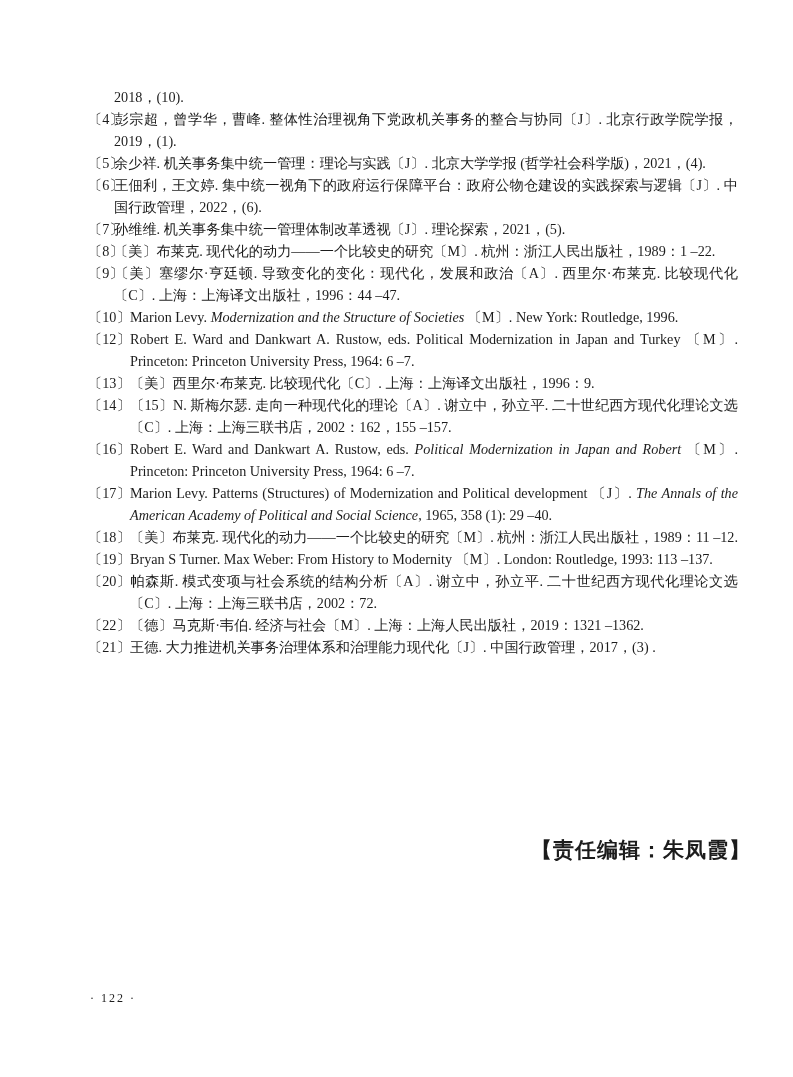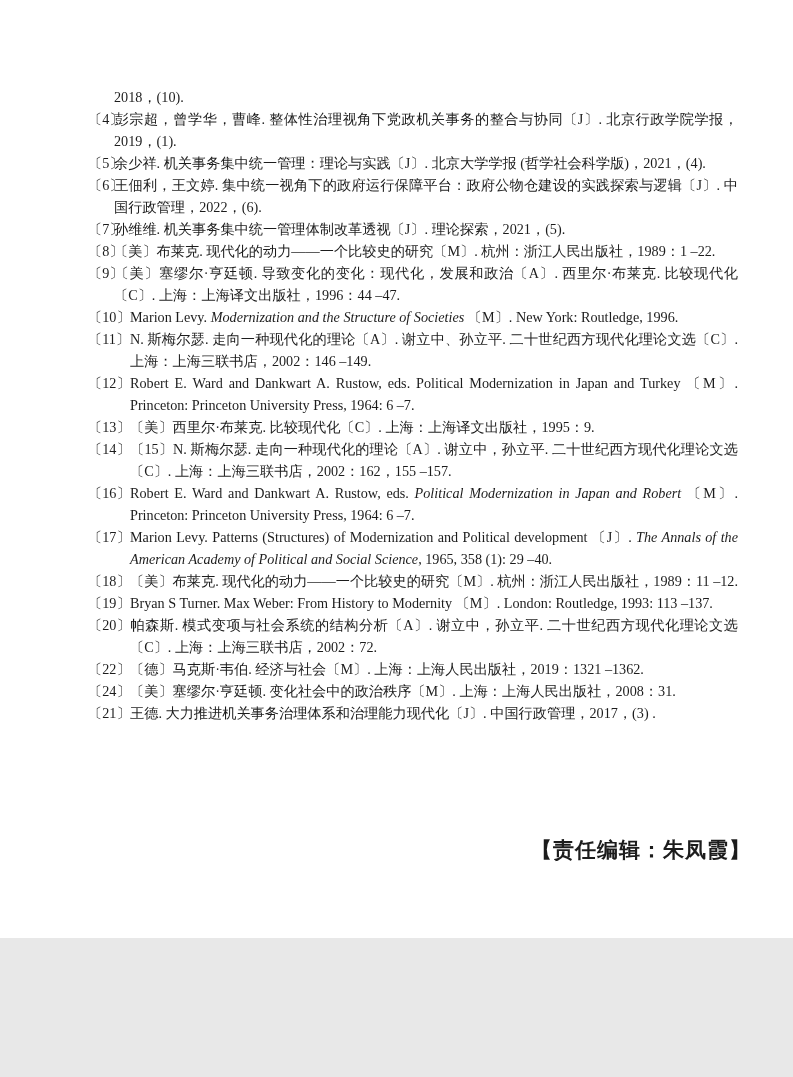--- a/index.html
+++ b/index.html
@@ -3,21 +3,21 @@
 <meta charset="utf-8">
 <style>
   html, body {
     margin: 0;
     padding: 0;
     background: #e8e8e8;
   }
   .page {
     position: relative;
     width: 793px;
-    height: 938px;
+    height: 1077px;
     margin: 0 auto;
     background: #ffffff;
     color: #1c1c1c;
     font-family: "Liberation Serif", "DejaVu Serif", serif;
     overflow: hidden;
   }
   .refs {
     position: absolute;
     left: 88px;
     top: 86px;
@@ -67,40 +67,38 @@
   <div class="entry d1"><span class="label">〔6〕</span><span class="text"><span>王佃利，王文婷. 集中统一视角下的政府运行保障平台：政府公物仓建设的实践探索与逻辑〔J〕. 中国行政管理，2022，(6).</span></span></div>
 
   <div class="entry d1"><span class="label">〔7〕</span><span class="text"><span>孙维维. 机关事务集中统一管理体制改革透视〔J〕. 理论探索，2021，(5).</span></span></div>
 
   <div class="entry d1"><span class="label">〔8〕</span><span class="text"><span>〔美〕布莱克. 现代化的动力——一个比较史的研究〔M〕. 杭州：浙江人民出版社，1989：1 –22.</span></span></div>
 
   <div class="entry d1"><span class="label">〔9〕</span><span class="text"><span>〔美〕塞缪尔·亨廷顿. 导致变化的变化：现代化，发展和政治〔A〕. 西里尔·布莱克. 比较现代化〔C〕. 上海：上海译文出版社，1996：44 –47.</span></span></div>
 
   <div class="entry d2"><span class="label">〔10〕</span><span class="text"><span>Marion Levy. </span><i>Modernization and the Structure of Societies</i><span> 〔M〕. New York: Routledge, 1996.</span></span></div>
 
-  <div class="entry d2"><span class="label">〔11〕</span><span class="text"><span>N. 斯梅尔瑟. 走向一种现代化的理论〔A〕. 谢立中、孙立平. 二十世纪西方现代化理论文选〔C〕. 上海：上海三联书店，2002：146 –149.</span></span></div>
 
   <div class="entry d2"><span class="label">〔12〕</span><span class="text"><span>Robert E. Ward and Dankwart A. Rustow, eds. Political Modernization in Japan and Turkey 〔M〕. Princeton: Princeton University Press, 1964: 6 –7.</span></span></div>
 
-  <div class="entry d2"><span class="label">〔13〕</span><span class="text"><span>〔美〕西里尔·布莱克. 比较现代化〔C〕. 上海：上海译文出版社，1995：9.</span></span></div>
+  <div class="entry d2"><span class="label">〔13〕</span><span class="text"><span>〔美〕西里尔·布莱克. 比较现代化〔C〕. 上海：上海译文出版社，1996：9.</span></span></div>
 
   <div class="entry d2"><span class="label">〔14〕</span><span class="text"><span>〔15〕N. 斯梅尔瑟. 走向一种现代化的理论〔A〕. 谢立中，孙立平. 二十世纪西方现代化理论文选〔C〕. 上海：上海三联书店，2002：162，155 –157.</span></span></div>
 
   <div class="entry d2"><span class="label">〔16〕</span><span class="text"><span>Robert E. Ward and Dankwart A. Rustow, eds. </span><i>Political Modernization in Japan and Robert</i><span> 〔M〕. Princeton: Princeton University Press, 1964: 6 –7.</span></span></div>
 
   <div class="entry d2"><span class="label">〔17〕</span><span class="text"><span>Marion Levy. Patterns (Structures) of Modernization and Political development 〔J〕. </span><i>The Annals of the American Academy of Political and Social Science</i><span>, 1965, 358 (1): 29 –40.</span></span></div>
 
   <div class="entry d2"><span class="label">〔18〕</span><span class="text"><span>〔美〕布莱克. 现代化的动力——一个比较史的研究〔M〕. 杭州：浙江人民出版社，1989：11 –12.</span></span></div>
 
   <div class="entry d2"><span class="label">〔19〕</span><span class="text"><span>Bryan S Turner. Max Weber: From History to Modernity 〔M〕. London: Routledge, 1993: 113 –137.</span></span></div>
 
   <div class="entry d2"><span class="label">〔20〕</span><span class="text"><span>帕森斯. 模式变项与社会系统的结构分析〔A〕. 谢立中，孙立平. 二十世纪西方现代化理论文选〔C〕. 上海：上海三联书店，2002：72.</span></span></div>
 
 
   <div class="entry d2"><span class="label">〔22〕</span><span class="text"><span>〔德〕马克斯·韦伯. 经济与社会〔M〕. 上海：上海人民出版社，2019：1321 –1362.</span></span></div>
 
-  <div class="entry d2"><span class="label">〔24〕</span><span class="text"><span>〔美〕塞缪尔·亨廷顿. 变化社会中的政治秩序〔M〕. 上海：上海人民出版社，2008：31.</span></span></div>
 
   <div class="entry d2"><span class="label">〔21〕</span><span class="text"><span>王德. 大力推进机关事务治理体系和治理能力现代化〔J〕. 中国行政管理，2017，(3) .</span></span></div>
 </div>
   <div class="editor">【责任编辑：朱凤霞】</div>
   <div class="pagenum">· 122 ·</div>
 </div>
 
 </body></html>

